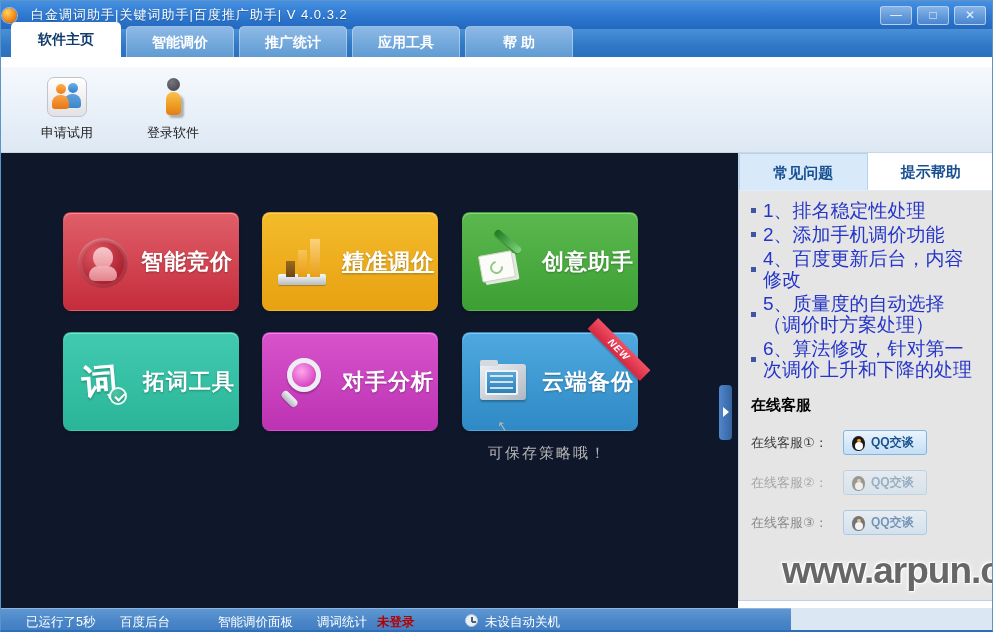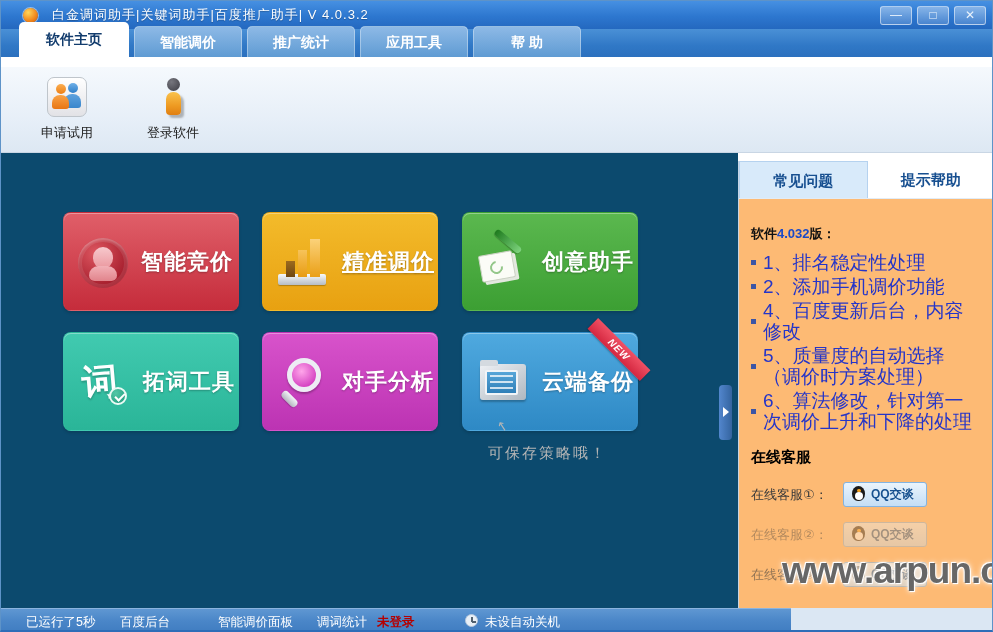--- a/index.html
+++ b/index.html
@@ -2,35 +2,35 @@
 <html><head>
 <meta charset="utf-8">
 <style>
   * { margin:0; padding:0; box-sizing:border-box; }
   html,body { width:993px; height:632px; background:#fff; font-family:"Liberation Sans","DejaVu Sans",sans-serif; }
   .window { position:relative; width:993px; height:632px; overflow:hidden; border:1px solid #5e93c8; border-bottom:2px solid #2e6db8; background:#fff; }
 
   
   .titlebar { position:absolute; top:0; left:0; right:0; height:28px;
     background:linear-gradient(180deg,#4690e2 0%,#2d77cf 55%,#2468bf 100%);
-    display:flex; align-items:center; padding:0 6px 0 22px; }
+    display:flex; align-items:center; padding:0 6px 0 1px; }
   .appicon { width:15px; height:15px; border-radius:50%;
     background:radial-gradient(circle at 35% 30%, #ffd65a 0%, #f28a1e 55%, #c2570e 100%);
     box-shadow:0 0 0 1px rgba(255,255,255,.45); flex:0 0 auto; }
   .title-text { color:#fff; font-size:13px; margin-left:14px; letter-spacing:1px; text-shadow:0 1px 1px rgba(0,0,0,.25); }
   .win-controls { margin-left:auto; display:flex; gap:5px; }
   .win-btn { width:32px; height:19px; border-radius:3px;
     background:linear-gradient(180deg,rgba(255,255,255,.38),rgba(255,255,255,.16));
     border:1px solid rgba(255,255,255,.5); color:#eaf3fc; font-size:12px; line-height:17px;
     text-align:center; cursor:pointer; }
 
   
   .tabbar { position:absolute; top:28px; left:0; right:0; height:28px;
     background:linear-gradient(180deg,#4a90d6 0%,#3078c6 60%,#2b70be 100%);
-    display:flex; align-items:flex-end; padding-left:18px; }
+    display:flex; align-items:flex-end; padding-left:10px; }
   .tab { width:108px; text-align:center; border-radius:5px 5px 0 0; cursor:pointer;
     font-size:14px; font-weight:bold; margin-right:5px; }
   .tab.inactive { height:31px; line-height:31px; color:#fff;
     background:linear-gradient(180deg,#8db9e6 0%,#5f9bd3 100%);
     border:1px solid rgba(255,255,255,.35); border-bottom:none; }
   .tab.active { height:35px; line-height:35px; color:#123c6d; background:#fff; width:110px; }
 
   
   .toolbar { position:absolute; top:66px; left:0; right:0; height:86px;
     background:linear-gradient(180deg,#f5f9fd 0%,#e7eff8 60%,#dde8f3 100%);
@@ -44,21 +44,21 @@
   .p-blue::before { content:""; position:absolute; left:4px; top:0; width:10px; height:10px; border-radius:50%; background:linear-gradient(#6fb0e8,#2f7fc9); }
   .p-blue::after  { content:""; position:absolute; left:0;  top:11px; width:17px; height:14px; border-radius:8px 8px 3px 3px; background:linear-gradient(#5ea2de,#3a86cc); }
   .p-orange { left:4px; top:6px; width:18px; height:28px; }
   .p-orange::before { content:""; position:absolute; left:4px; top:0; width:10px; height:10px; border-radius:50%; background:linear-gradient(#fbae52,#ee7e12); }
   .p-orange::after  { content:""; position:absolute; left:0;  top:11px; width:17px; height:14px; border-radius:8px 8px 3px 3px; background:linear-gradient(#f9a246,#e87613); }
   .tb-login::before { content:""; position:absolute; left:14px; top:1px; width:13px; height:13px; border-radius:50%; background:radial-gradient(circle at 35% 30%, #76767e, #3c3c44); }
   .tb-login::after  { content:""; position:absolute; left:13px; top:15px; width:15px; height:23px; border-radius:7px 7px 4px 4px; background:linear-gradient(180deg,#f9c24d 0%,#ee9a22 60%,#e07f12 100%); box-shadow:3px 3px 2px rgba(60,60,60,.35); }
 
   
   .main { position:absolute; top:152px; left:0; right:0; height:455px; background:#fff; }
-  .main-left { position:absolute; left:0; top:0; width:737px; height:455px; background:#0c4a6e; }
+  .main-left { position:absolute; left:0; top:0; width:737px; height:455px; background:#0f172a; }
 
   .tile { position:absolute; width:176px; height:99px; border-radius:8px; cursor:pointer;
     display:flex; align-items:center; padding-left:14px; gap:13px; color:#fff;
     box-shadow:inset 0 1px 0 rgba(255,255,255,.35), 0 2px 3px rgba(0,0,0,.15); border:1px solid transparent; }
   .tile .tile-label { font-size:22px; font-weight:bold; letter-spacing:1px; text-shadow:0 1px 2px rgba(0,0,0,.28); white-space:nowrap; }
   .t1 { left:62px;  top:59px;  }
   .t2 { left:261px; top:59px;text-decoration:underline;  }
   .t3 { left:461px; top:59px;  }
   .t4 { left:62px;  top:179px; }
   .t5 { left:261px; top:179px; }
@@ -111,36 +111,36 @@
   .note .doodle { display:block; font-size:13px; transform:rotate(12deg); margin-left:8px; }
   .note .ntext { font-size:15px; letter-spacing:2px; }
 
   
   .panel-handle { position:absolute; left:718px; top:232px; width:13px; height:55px; border-radius:4px;
     background:linear-gradient(90deg,#5286cd,#34649f); cursor:pointer; }
   .panel-handle::after { content:""; position:absolute; left:4px; top:22px;
     border-left:6px solid #fff; border-top:5px solid transparent; border-bottom:5px solid transparent; }
 
   
-  .sidebar { position:absolute; left:737px; top:0; width:256px; height:448px; background:#fdba74;
-    border-left:1px solid #c6d4e4; border-bottom:1px solid #c2d0e0; overflow:hidden;margin-top:8px; }
+  .sidebar { position:absolute; left:737px; top:0; width:256px; height:448px; background:#e5e5e5;
+    border-left:1px solid #c6d4e4; border-bottom:1px solid #c2d0e0; overflow:hidden; }
   .sb-tabs { display:flex; height:38px; border-bottom:1px solid #e2ecf6; }
   .sb-tab { flex:1; text-align:center; line-height:37px; font-size:15px; font-weight:bold; color:#174f90; cursor:pointer; background:#fff; }
   .sb-tab.active { background:#d8eafa; border:1px solid #b5d2ef; border-bottom:none; }
   .sb-body { padding:0 12px; }
   .ver-head { margin-top:26px; font-size:13px; font-weight:bold; color:#111; }
   .ver-num { color:#1a49c8; }
   .faq { margin-top:9px; list-style:none; }
   .faq li { display:flex; align-items:center; gap:7px; margin-bottom:3px; cursor:pointer; }
   .bullet { width:5px; height:5px; background:#3c55a5; flex:0 0 auto; }
   .faq .ftext { color:#2535c8; font-size:19px; line-height:21px; }
   .svc-head { margin-top:16px; font-size:15px; font-weight:bold; color:#000; }
   .svc-row { display:flex; align-items:center; margin-top:15px; }
   .svc-label { font-size:13px; color:#3a3a3a; width:92px; }
-  .qq-btn { display:inline-flex; align-items:flex-start; gap:6px; padding:3px 12px 3px 8px; cursor:pointer;
+  .qq-btn { display:inline-flex; align-items:flex-end; gap:6px; padding:3px 12px 3px 8px; cursor:pointer;
     background:linear-gradient(180deg,#eaf4fc,#c4def5); border:1px solid #82b4e2; border-radius:3px;
     color:#17518f; font-size:12px; font-weight:bold; }
   .penguin { position:relative; width:13px; height:15px; background:#1b1b1b; border-radius:50% 50% 46% 46%; flex:0 0 auto; }
   .penguin::before { content:""; position:absolute; left:2.5px; top:6px; width:8px; height:8px; background:#fff; border-radius:50%; }
   .penguin::after  { content:""; position:absolute; left:4.5px; top:3px; width:4px; height:3px; background:#f6a21d; border-radius:2px; }
   .svc-row.dim { opacity:.38; }
   .svc-row.dim2 { opacity:.55; }
 
   
   .watermark { position:absolute; left:781px; top:549px; z-index:40; font-size:37px; font-weight:bold;
@@ -259,23 +259,20 @@
 
       <div class="panel-handle"></div>
     </div>
 
     <div class="sidebar">
       <div class="sb-tabs">
         <div class="sb-tab active">常见问题</div>
         <div class="sb-tab">提示帮助</div>
       </div>
       <div class="sb-body">
-        <div class="ver-head">
-          <span>软件</span><span class="ver-num">4.032</span><span>版：</span>
-        </div>
         <ul class="faq">
           <li>
               <span class="bullet"></span>
               <span class="ftext">1、排名稳定性处理</span>
             </li>
           <li>
               <span class="bullet"></span>
               <span class="ftext">2、添加手机调价功能</span>
             </li>
           <li>

